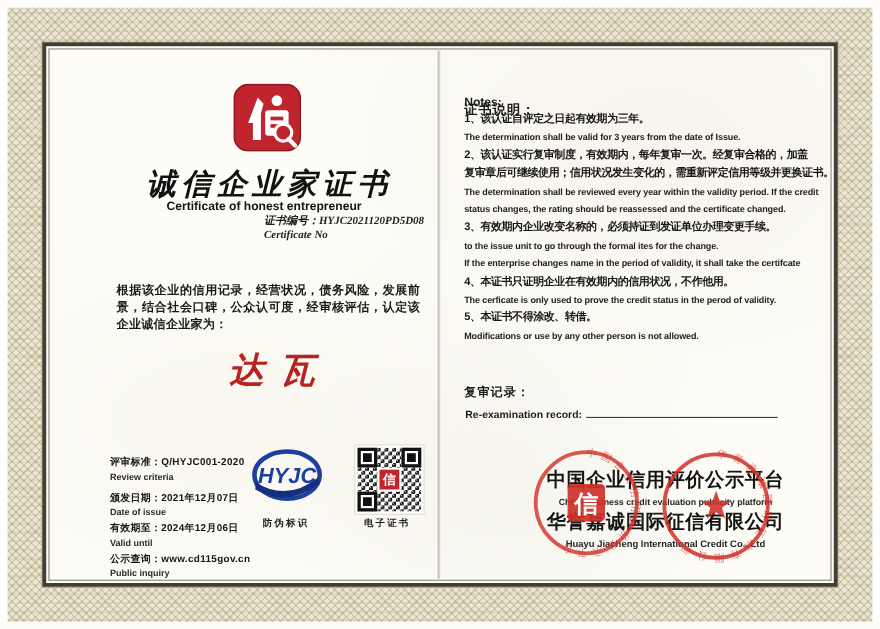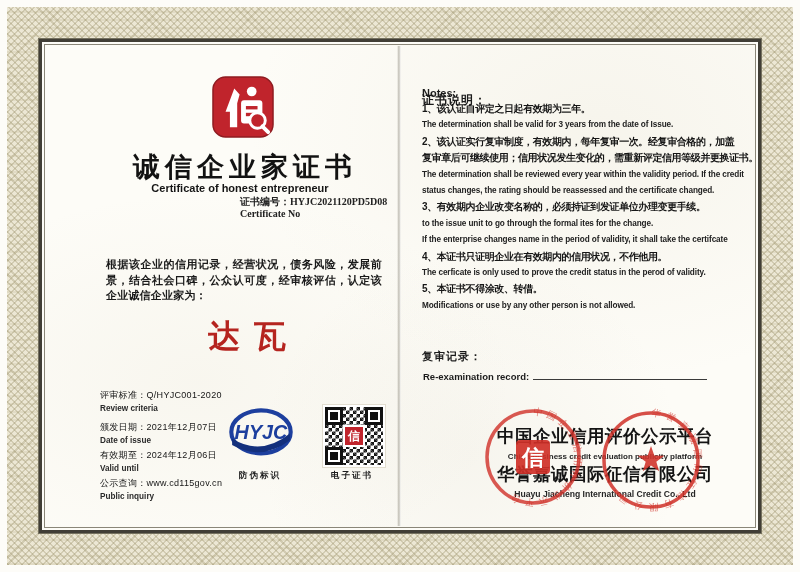--- a/index.html
+++ b/index.html
@@ -14,30 +14,30 @@
          box-shadow:0 0 0 2px #fdfcf7,0 0 0 5px #413e36,0 0 0 6px #75715f;}
   .paper:after{content:"";position:absolute;inset:0;pointer-events:none;
          background:
            radial-gradient(ellipse at 78% 18%,rgba(190,178,140,.10),rgba(255,255,255,0) 45%),
            radial-gradient(ellipse at 22% 70%,rgba(190,178,140,.08),rgba(255,255,255,0) 40%),
            radial-gradient(ellipse at 60% 85%,rgba(170,160,130,.08),rgba(255,255,255,0) 35%);}
   .fold{position:absolute;left:397px;top:46px;bottom:46px;width:4px;
         background:linear-gradient(90deg,rgba(90,85,70,0),rgba(90,85,70,.35) 45%,rgba(255,255,255,.7));}
   .abs{position:absolute;}
   .ctr{text-align:center;}
-  .serif{font-family:"Liberation Serif","DejaVu Serif",serif;}
+  .serif{font-family:"Liberation Serif","DejaVu Serif",serif;font-style:italic;}
   .title-cn{left:90px;top:149px;width:300px;font-weight:700;font-size:27px;letter-spacing:5px;padding-left:5px;color:#121212;}
   .title-en{left:70px;top:182px;width:340px;font-weight:700;font-size:11px;letter-spacing:0px;color:#151515;}
   .certno{left:240px;top:196px;font-weight:700;font-size:10px;line-height:12px;color:#222;}
   .company{left:70px;top:221px;width:340px;font-weight:700;font-size:18px;letter-spacing:1px;color:#111;}
   .bodypar{left:106px;top:257px;width:276px;font-weight:700;font-size:11px;line-height:15.5px;
            text-align:justify;letter-spacing:0.2px;color:#1a1a1a;}
   .name{left:90px;top:315px;width:300px;font-weight:700;font-size:32px;letter-spacing:14px;padding-left:14px;color:#b5241f;}
   .fgroup{left:100px;width:200px;}
-  .f-cn{font-weight:400;font-size:9px;letter-spacing:0.3px;color:#151515;white-space:nowrap;}
+  .f-cn{font-weight:700;font-size:9px;letter-spacing:0.3px;color:#151515;white-space:nowrap;margin-top:25px;}
   .f-en{font-weight:700;font-size:8.2px;color:#2a2a2a;margin-top:2px;}
   .hyjc{left:228px;top:407px;width:66px;height:58px;}
   .sm-label{font-weight:700;font-size:8.6px;letter-spacing:2px;color:#1c1c1c;}
   .qr{left:323px;top:405px;width:58px;height:58px;background-color:#fff;
       background-image:
         linear-gradient(45deg,#161616 25%,rgba(0,0,0,0) 25% 75%,#161616 75%),
         linear-gradient(45deg,#161616 25%,rgba(0,0,0,0) 25% 75%,#161616 75%);
       background-position:0 0,3.5px 3.5px;background-size:7px 7px;border:2px solid #fff;outline:1px solid #e2ddcf;}
   .finder{position:absolute;width:12px;height:12px;border:3px solid #111;background:#fff;}
   .finder:after{content:"";position:absolute;left:2px;top:2px;width:8px;height:8px;background:#111;}

